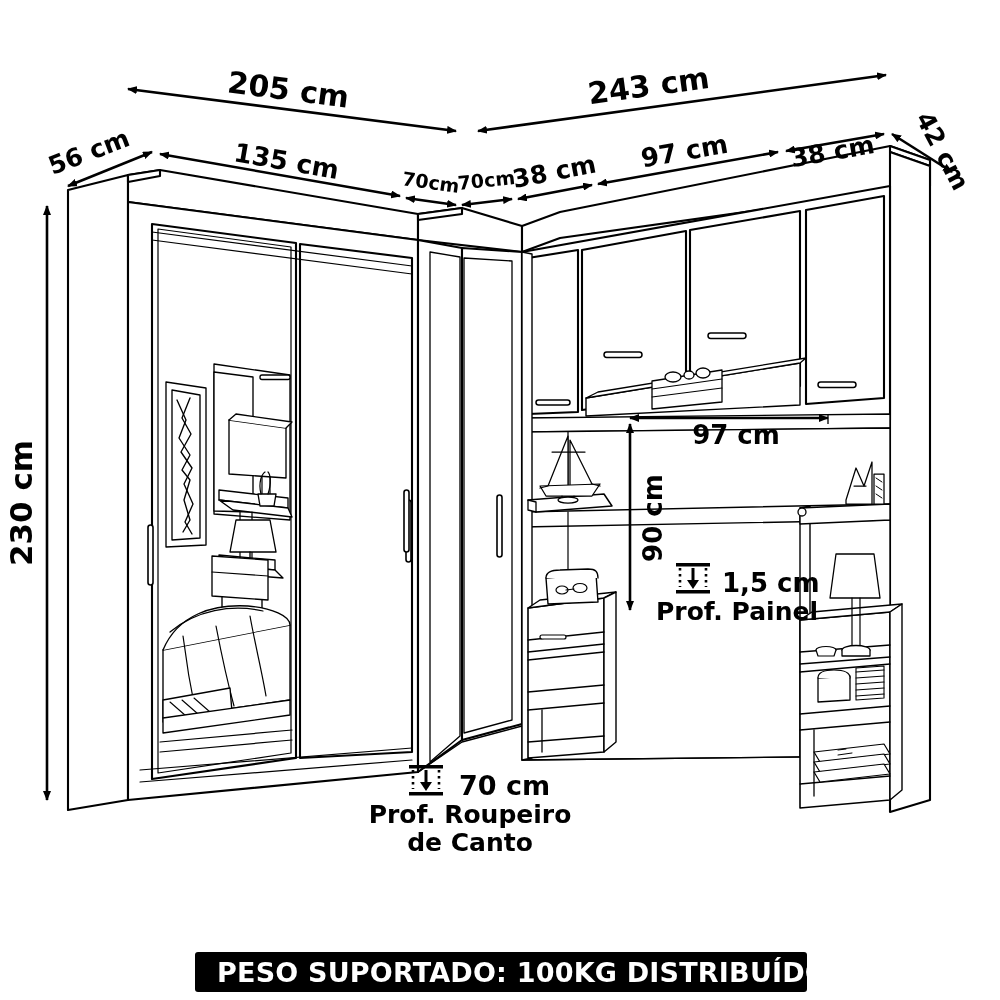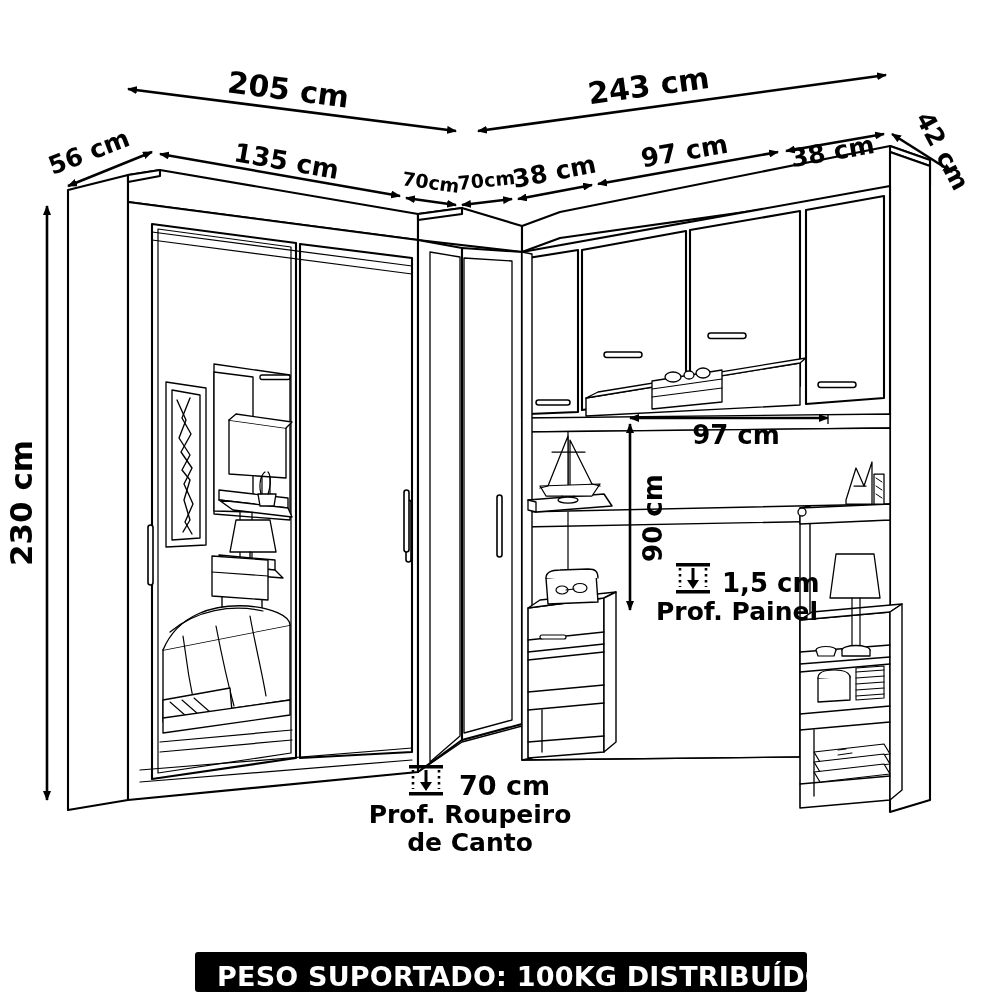--- a/index.html
+++ b/index.html
@@ -3,21 +3,21 @@
 <meta charset="utf-8">
 <style>
   html,body{margin:0;padding:0;background:#ffffff;}
   body{width:1000px;height:1000px;overflow:hidden;
        font-family:"DejaVu Sans","Liberation Sans",sans-serif;}
   #stage{position:relative;width:1000px;height:1000px;background:#fff;}
   svg{display:block;}
   .dimtext{font-family:"DejaVu Sans","Liberation Sans",sans-serif;
            font-weight:700;fill:#000;}
   .banner{position:absolute;left:195px;top:952px;width:612px;height:40px;
-          background:#000;border-radius:3px;display:flex;align-items:flex-end;
+          background:#000;border-radius:3px;display:flex;align-items:center;
           gap:10px;padding:0 12px;box-sizing:border-box;}
   .banner-text{color:#fff;font-size:27px;font-weight:700;letter-spacing:.2px;
                white-space:nowrap;font-family:"DejaVu Sans","Liberation Sans",sans-serif;}
 </style>
 </head>
 <body>
 
 <div id="stage">
 
 <svg width="1000" height="1000" viewBox="0 0 1000 1000">

